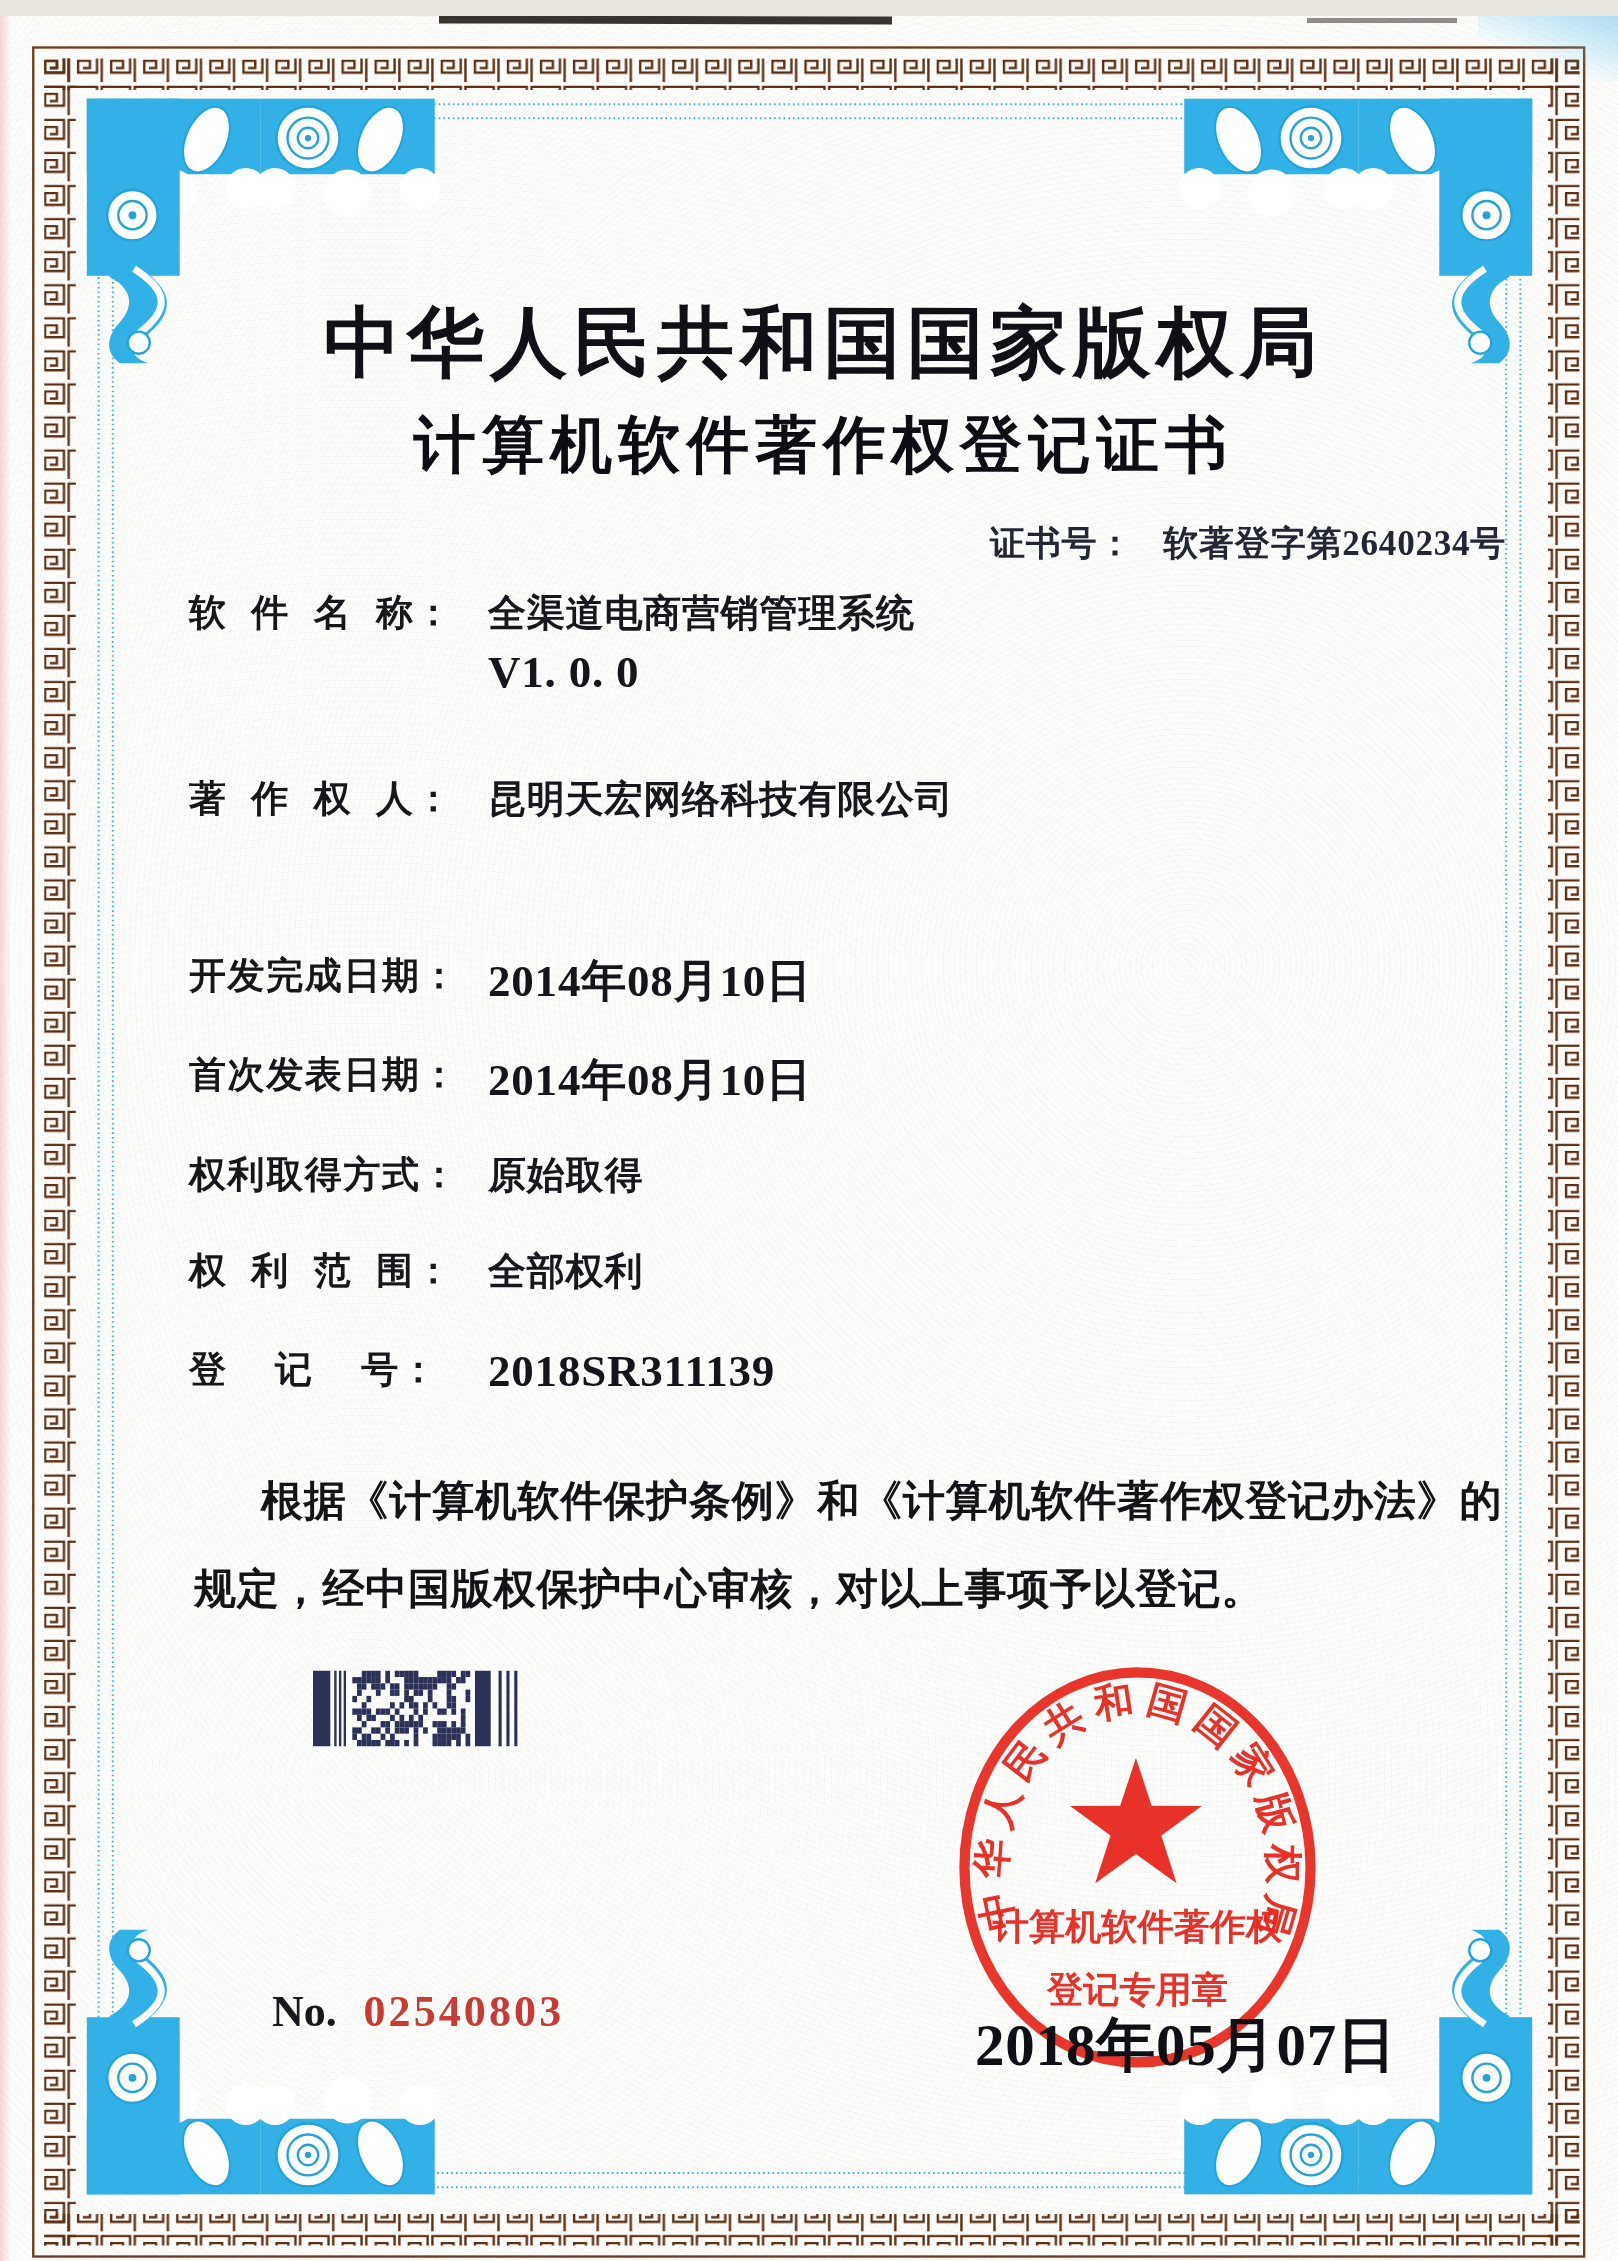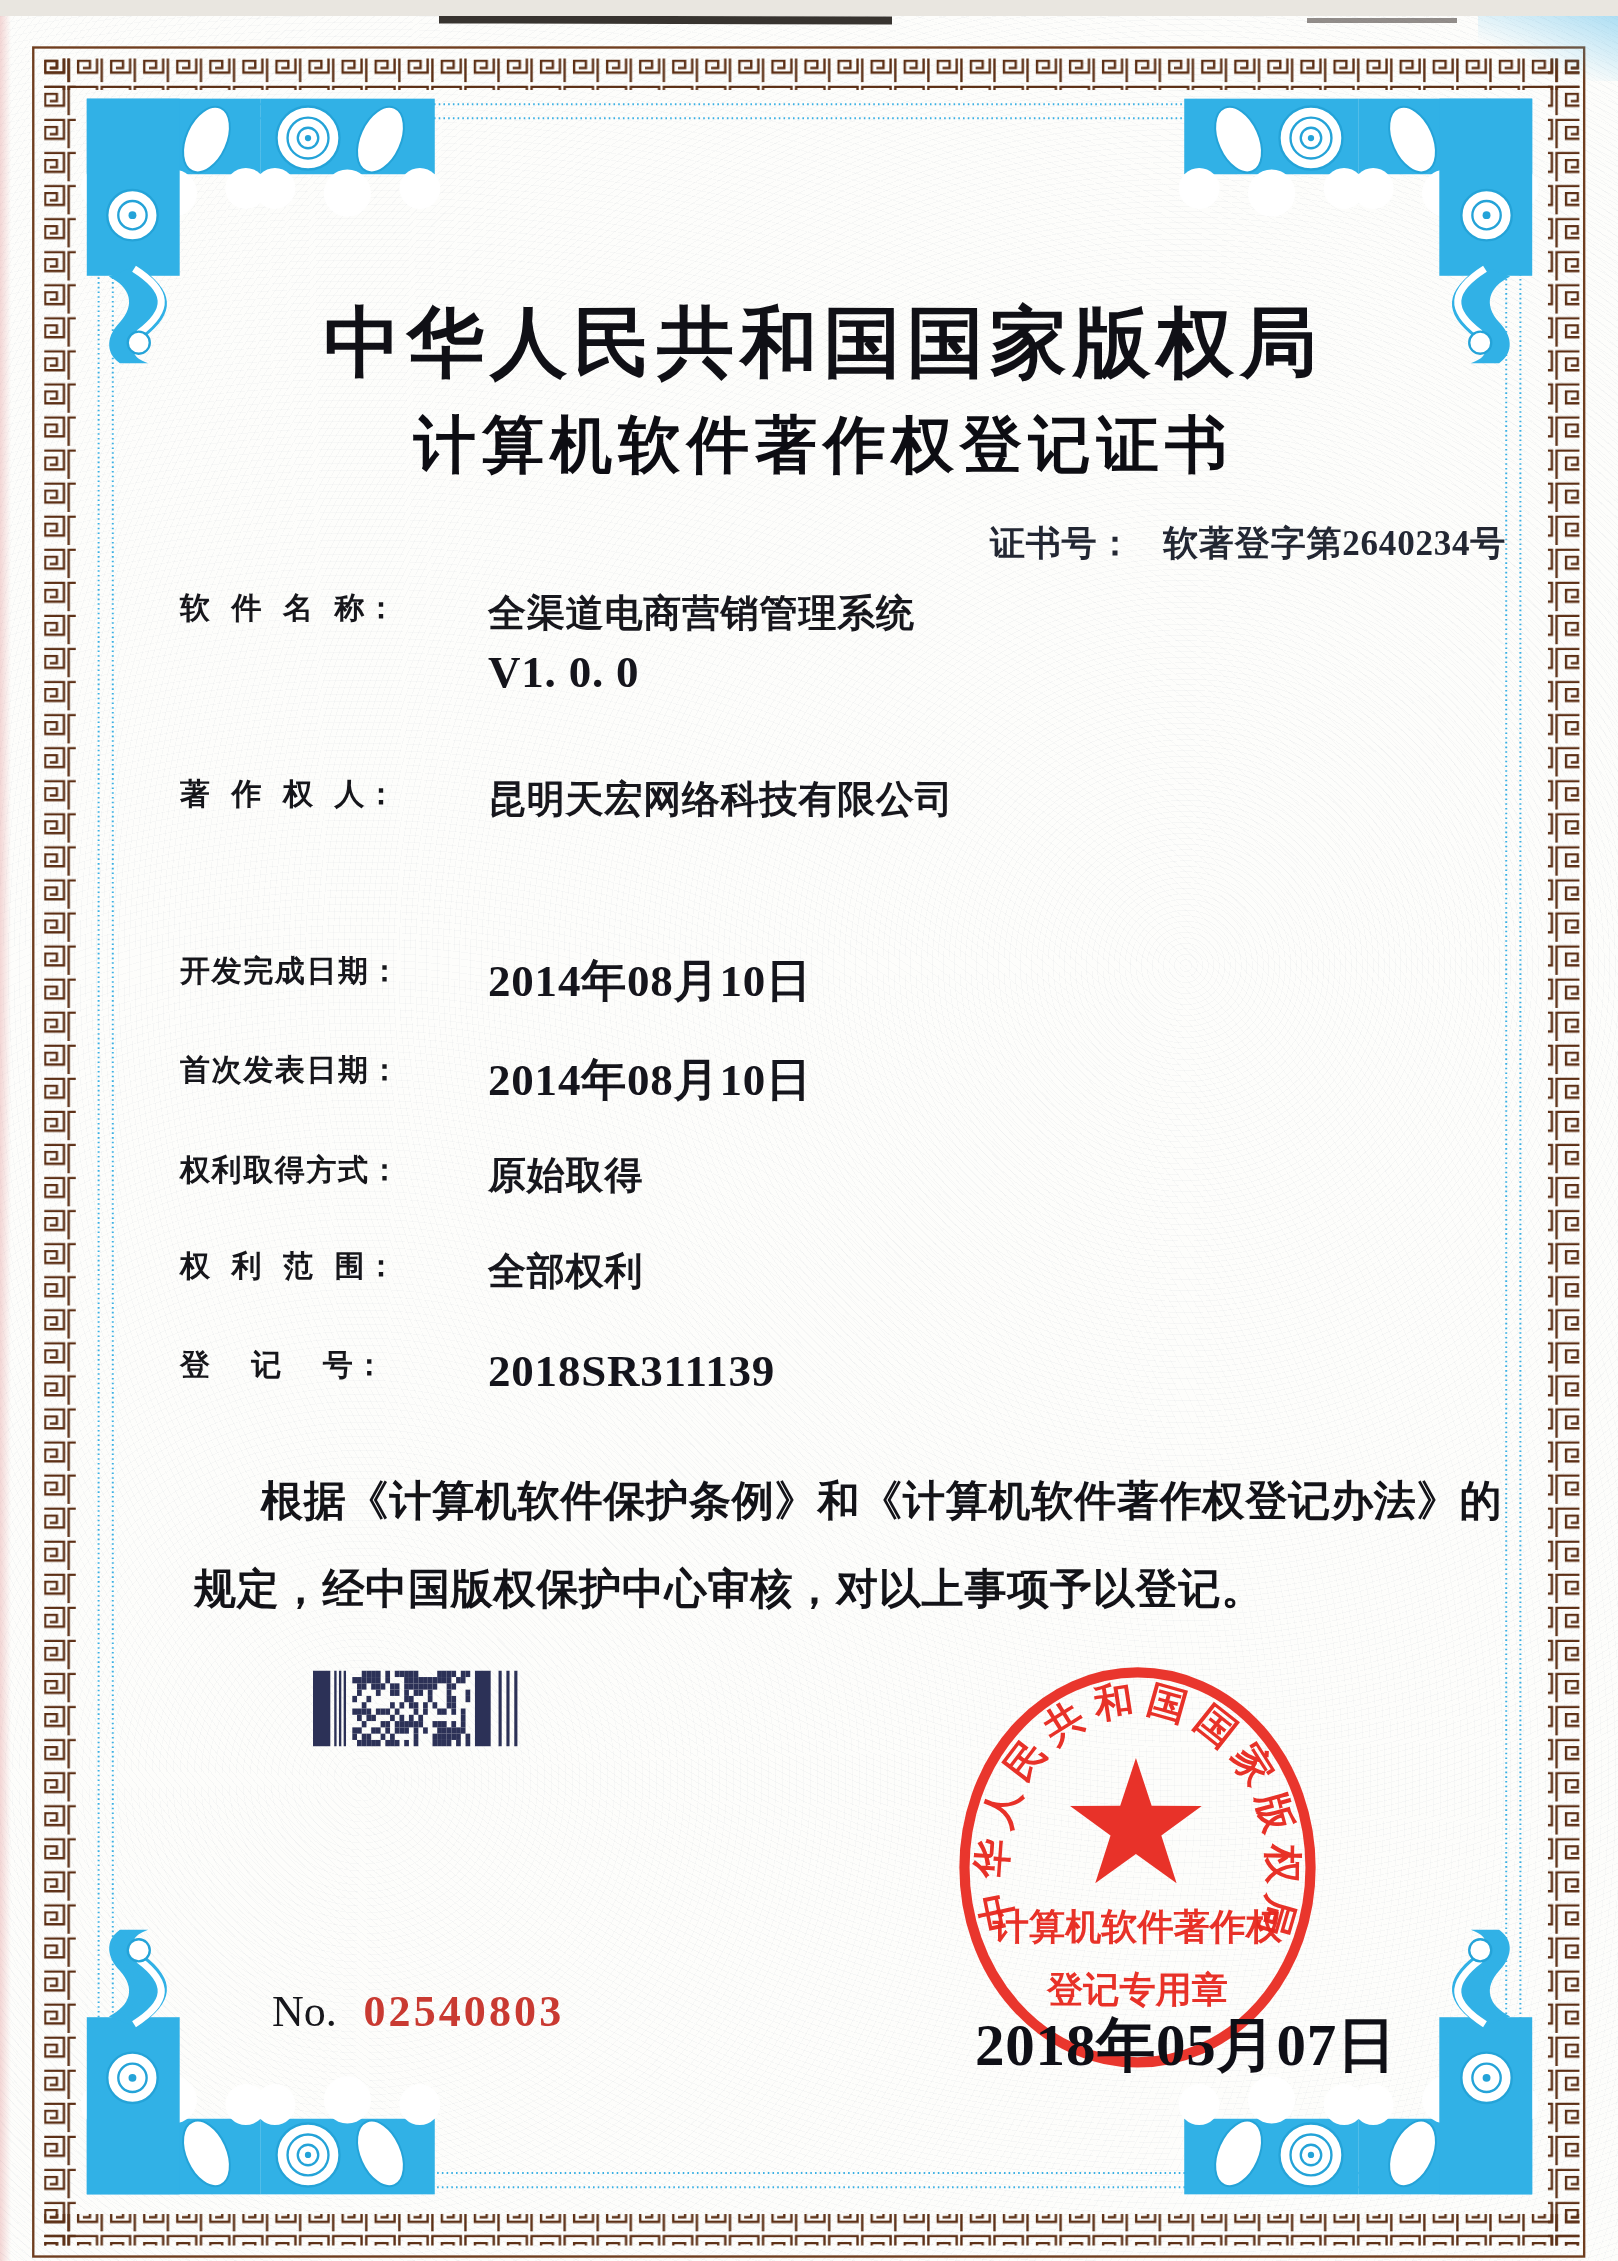--- a/index.html
+++ b/index.html
@@ -22,32 +22,32 @@
   .streak2{position:absolute;left:1307px;top:2.4px;width:150px;height:4.7px;background:rgba(40,30,25,.5);}
   .corner-wash{position:absolute;right:0;top:0;width:169px;height:65px;background:linear-gradient(200deg, rgba(90,190,235,.55), rgba(90,190,235,0) 70%);}
   .left-edge{position:absolute;left:0;top:0;width:11px;height:100%;background:linear-gradient(90deg, rgba(225,140,140,.35), rgba(225,140,140,0));}
   
   .title1{position:absolute;left:0;top:276px;width:100%;text-align:center;
     font-size:77px;font-weight:700;letter-spacing:6.3px;color:#101016;}
   .title2{position:absolute;left:0;top:387px;width:100%;text-align:center;
     font-size:62px;font-weight:700;letter-spacing:6.3px;color:#0d0d13;}
   .certno{position:absolute;left:990px;top:504px;font-size:35px;color:#232733;letter-spacing:0.8px;font-weight:600;}
   .row{position:absolute;left:0;width:100%;height:55px;}
-  .flabel{position:absolute;left:180px;top:0;
+  .flabel{position:absolute;left:189px;top:0;
     font-family:"Liberation Sans","DejaVu Sans",sans-serif;
-    font-size:30px;font-weight:700;letter-spacing:1.6px;color:#16161b;white-space:pre;}
+    font-size:37px;font-weight:700;letter-spacing:1.6px;color:#16161b;white-space:pre;}
   .fvalue{position:absolute;left:488px;top:0;white-space:pre;}
   .fvalue.cn{font-family:"Liberation Sans","DejaVu Sans",sans-serif;font-size:38px;font-weight:700;letter-spacing:0.8px;color:#17171d;}
   .fvalue.serif{font-family:"Liberation Serif","DejaVu Serif",serif;font-size:45px;font-weight:600;letter-spacing:0.8px;color:#15151c;}
   .statement{position:absolute;font-family:"Liberation Sans","DejaVu Sans",sans-serif;
     font-size:42px;font-weight:600;letter-spacing:0.8px;color:#131318;white-space:pre;}
   .stmt1{left:261px;top:1457px;}
   .stmt2{left:194px;top:1545px;}
   .no-line{position:absolute;left:272px;top:1970px;font-size:44px;}
-  .no-prefix{color:#17171c;font-weight:400;}
+  .no-prefix{color:#17171c;font-weight:700;}
   .no-number{color:#c93a32;margin-left:15.7px;letter-spacing:3.1px;font-weight:600;}
   .seal-date{position:absolute;left:975px;top:1990px;font-size:59px;font-weight:700;
     letter-spacing:0.8px;color:#0f0f16;}
   .barcode-svg{position:absolute;left:313px;top:1653px;}
   .seal-svg{position:absolute;left:933px;top:1638px;}
 </style>
 </head>
 <body>
 
 <div class="page">

